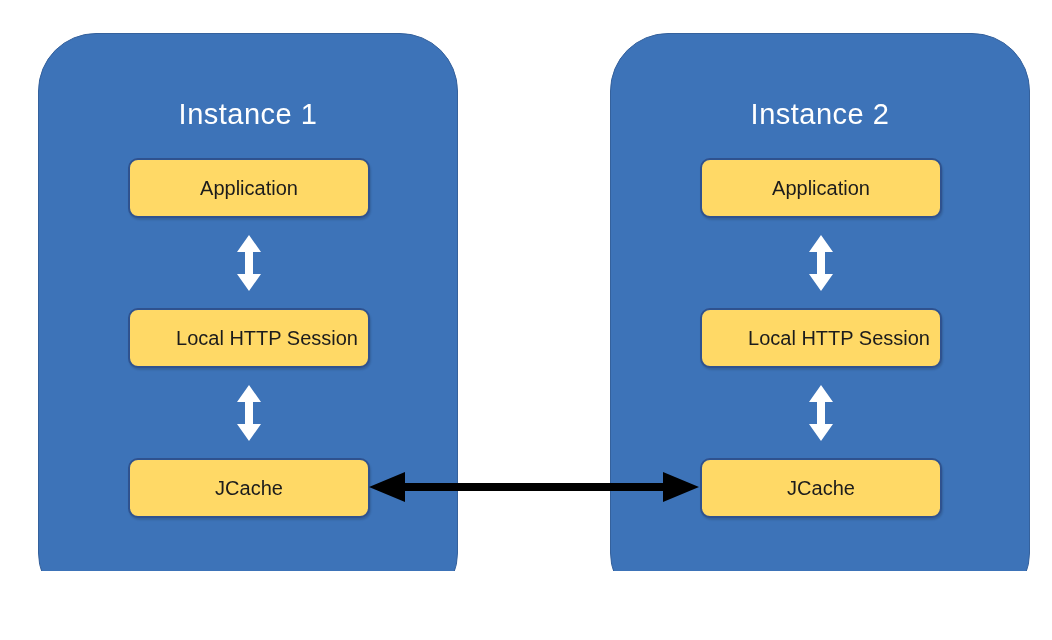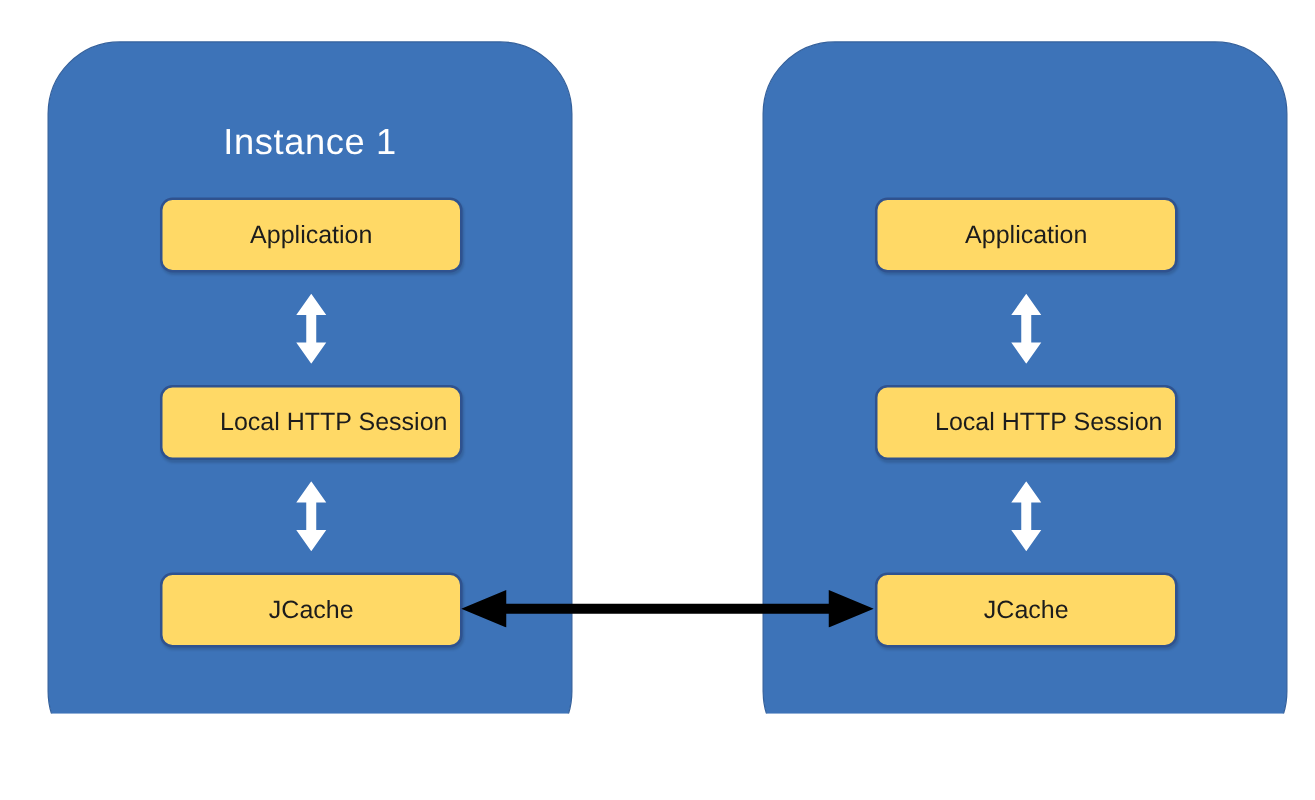--- a/index.html
+++ b/index.html
@@ -111,20 +111,21 @@
         <polygon fill="currentColor" points="13,0 25,17 17,17 17,39 25,39 13,56 1,39 9,39 9,17 1,17"></polygon>
       </svg>
     </div>
 
     <div class="node node-jcache">
       <span>JCache</span>
     </div>
   </div>
 
   <div class="instance right">
+    <div class="instance-title">Instance 2</div>
 
     <div class="node node-application">
       <span>Application</span>
     </div>
 
     <div class="v-arrow v-arrow-1">
       <svg viewBox="0 0 26 56" preserveAspectRatio="none" aria-hidden="true">
         <polygon fill="currentColor" points="13,0 25,17 17,17 17,39 25,39 13,56 1,39 9,39 9,17 1,17"></polygon>
       </svg>
     </div>

